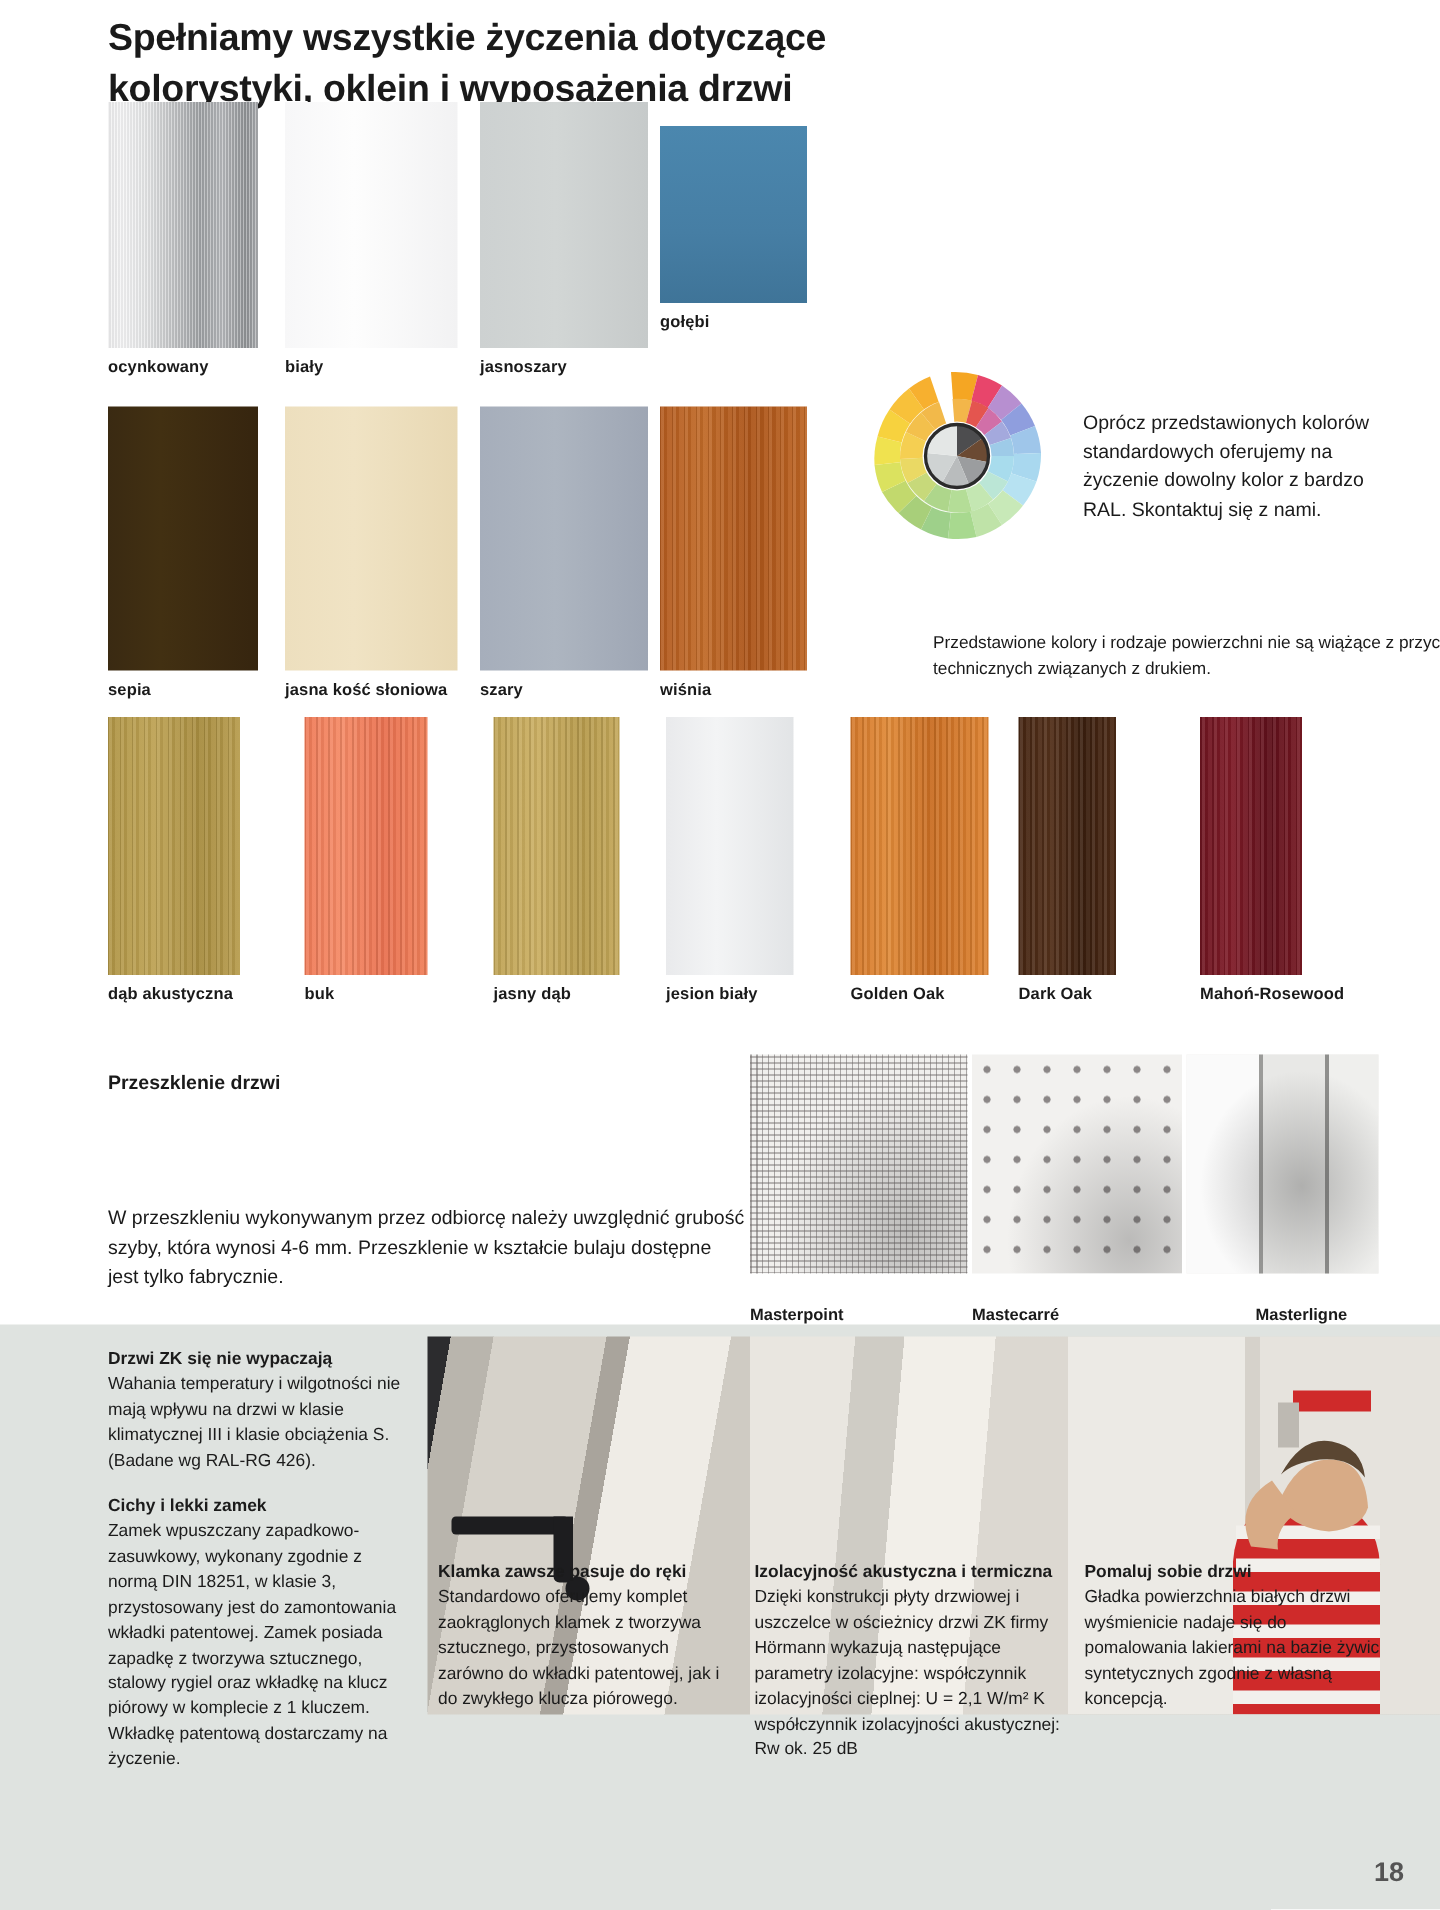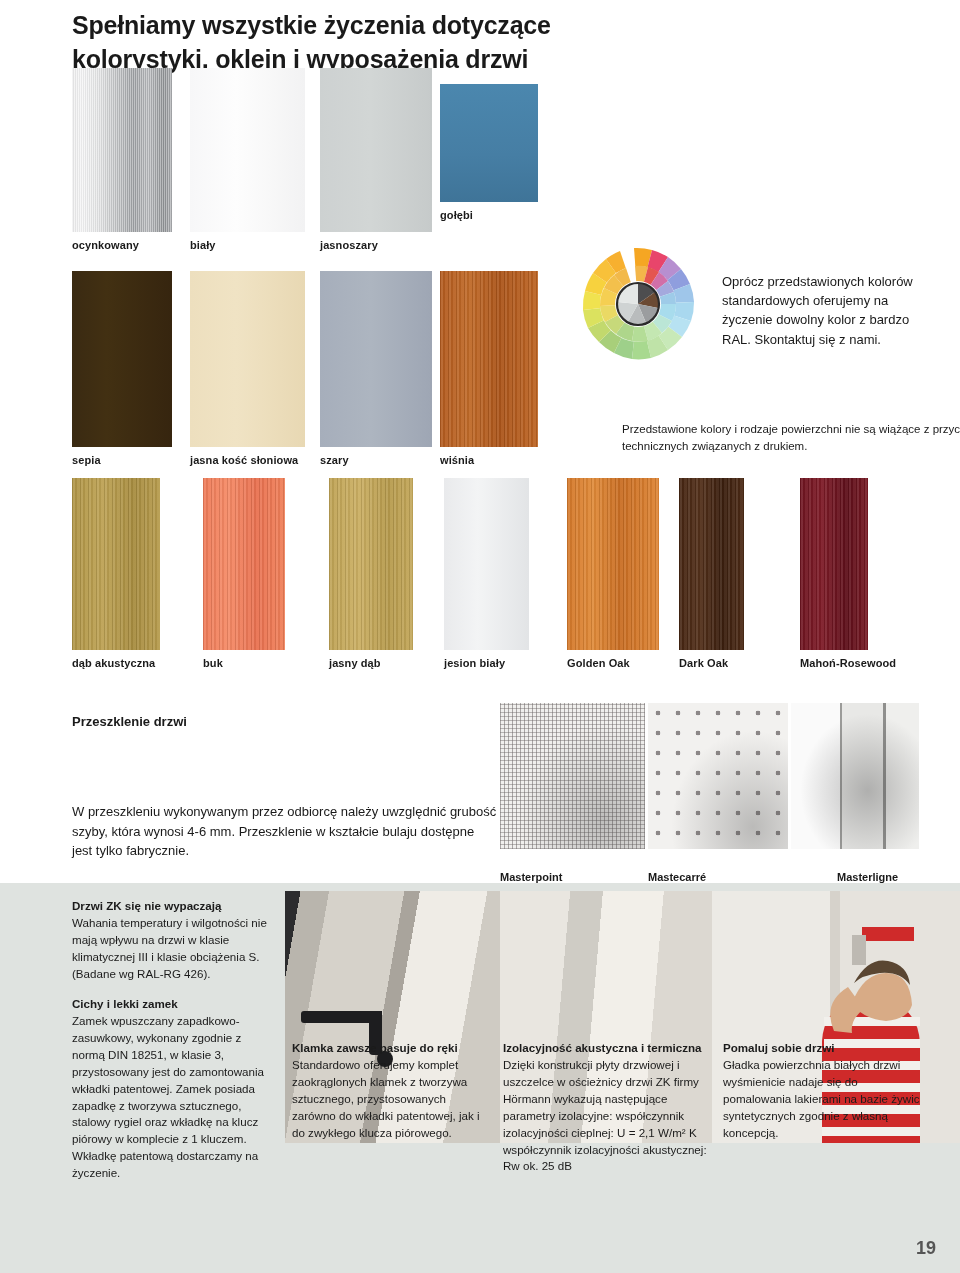--- a/index.html
+++ b/index.html
@@ -267,14 +267,14 @@
   <div class="bcol" style="left:503px;top:1040px;width:205px;">
     <b>Izolacyjność akustyczna i termiczna</b>
     <div>Dzięki konstrukcji płyty drzwiowej i uszczelce w ościeżnicy drzwi ZK firmy Hörmann wykazują następujące parametry izolacyjne: współczynnik izolacyjności cieplnej: U = 2,1 W/m² K współczynnik izolacyjności akustycznej: Rw ok. 25 dB</div>
   </div>
 
   <div class="bcol" style="left:723px;top:1040px;width:205px;">
     <b>Pomaluj sobie drzwi</b>
     <div>Gładka powierzchnia białych drzwi wyśmienicie nadaje się do pomalowania lakierami na bazie żywic syntetycznych zgodnie z własną koncepcją.</div>
   </div>
 
-  <div class="pageno">19</div>
+  <div class="pageno">18</div>
 </div>
 
 </body></html>

